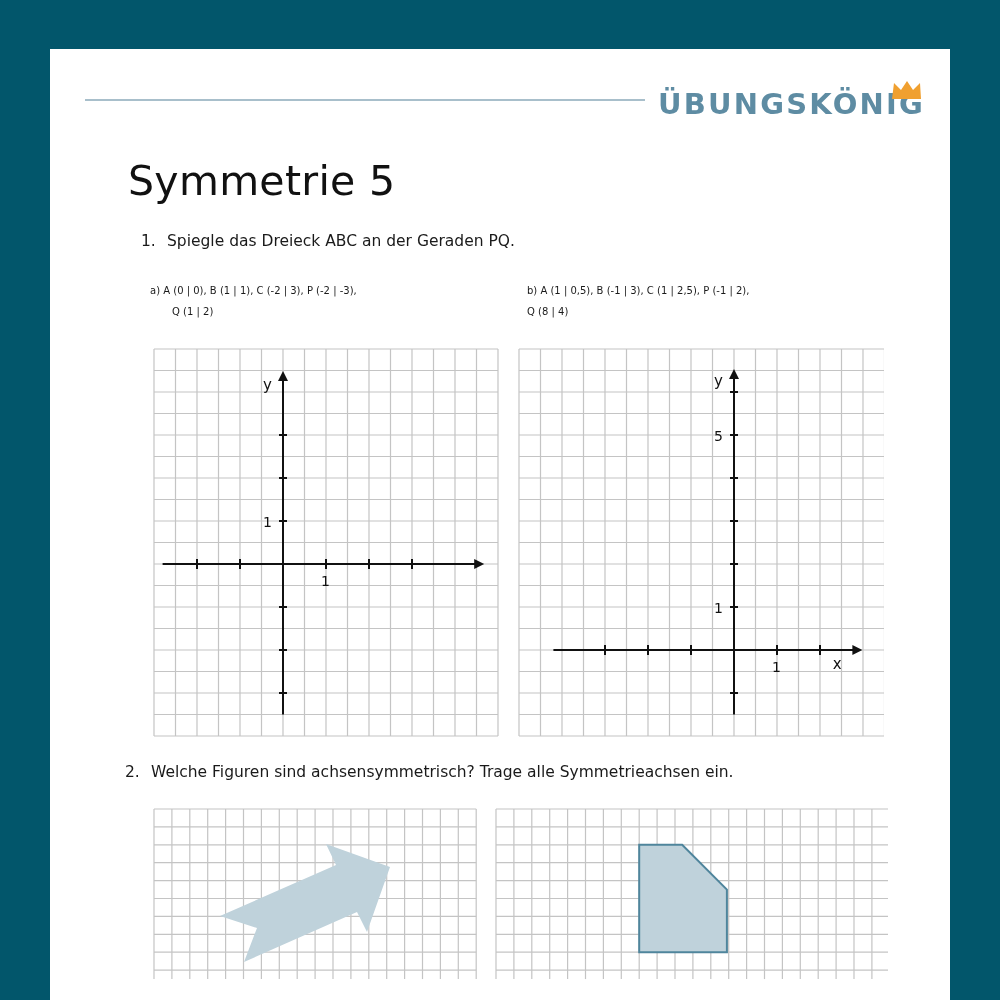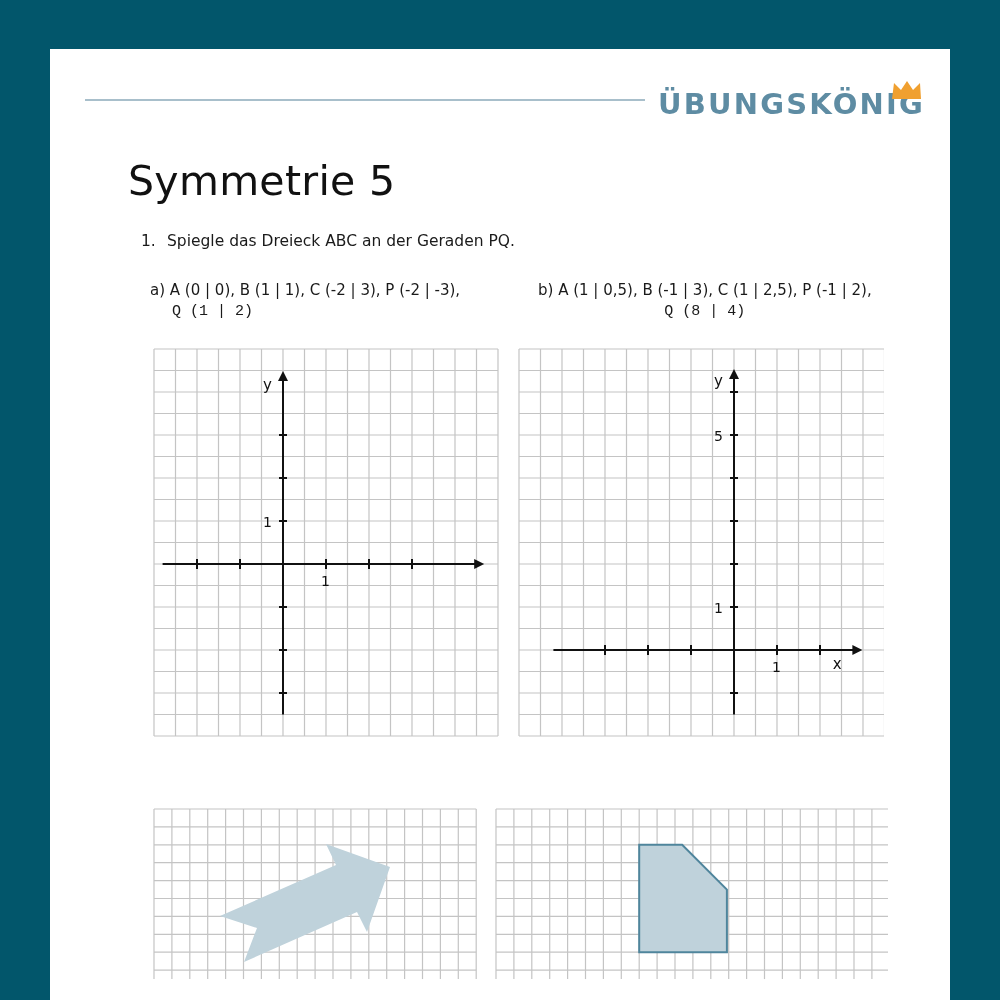--- a/index.html
+++ b/index.html
@@ -20,23 +20,23 @@
   .crown { position:absolute; left:840px; top:30px; }
   .title {
     position:absolute; left:78px; top:108px; font-size:41px; color:#111; font-family:"DejaVu Sans", sans-serif;
     letter-spacing:0.3px;
   }
   .task {
     position:absolute; font-size:15.5px; color:#1a1a1a; font-family:"DejaVu Sans", sans-serif; white-space:nowrap;
   }
   .task .num { display:inline-block; width:26px; }
   .sub {
-    position:absolute; font-size:15px; color:#1a1a1a; line-height:21px; font-family:"DejaVu Sans", sans-serif;
-  }
-  .sub .line2 { display:block; padding-left:22px;font-family:Liberation Mono, monospace; }
+    position:absolute; font-size:10px; color:#1a1a1a; line-height:21px; font-family:"DejaVu Sans", sans-serif;
+  }
+  .sub .line2 { display:block; padding-left:22px; }
   .sub.b .line2 { padding-left:0; }
   svg.grid { position:absolute; }
 </style>
 </head>
 <body>
 
 <div class="page">
   <div class="header-rule"></div>
   <div class="brand">ÜBUNGSKÖNIG</div>
   <svg class="crown" width="34" height="22" viewBox="0 0 34 22">
@@ -48,21 +48,21 @@
   <div class="task" style="left:75px; top:183px;margin-left:16px;">
     <span class="num">1.</span><span>Spiegle das Dreieck ABC an der Geraden PQ.</span>
   </div>
 
   <div class="sub a" style="left:100px; top:231px;">
     <span>a)</span>
     <span>A (0 | 0), B (1 | 1), C (-2 | 3), P (-2 | -3),</span>
     <span class="line2">Q (1 | 2)</span>
   </div>
 
-  <div class="sub b" style="left:488px; top:231px;text-align:center;">
+  <div class="sub b" style="left:477px; top:231px;">
     <span>b)</span>
     <span>A (1 | 0,5), B (-1 | 3), C (1 | 2,5), P (-1 | 2),</span>
     <span class="line2">Q (8 | 4)</span>
   </div>
 
   <svg class="grid" id="gridA" style="left:103px; top:299px;" width="346" height="390" viewBox="0 0 346 390">
       <g stroke="#c4c4c4" stroke-width="1.2" fill="none">
         <line x1="1" y1="1" x2="1" y2="388"></line>
         <line x1="22.5" y1="1" x2="22.5" y2="388"></line>
         <line x1="44" y1="1" x2="44" y2="388"></line>
@@ -181,20 +181,23 @@
       </g>
       <polygon points="344.4,302 334.4,297 334.4,307" fill="#111"></polygon>
       <polygon points="216,20.95 211,30.95 221,30.95" fill="#111"></polygon>
       <text x="196" y="37.55" font-size="15" font-family="DejaVu Sans, sans-serif" fill="#111">y</text>
       <text x="314.75" y="321" font-size="15" font-family="DejaVu Sans, sans-serif" fill="#111">x</text>
       <text x="254" y="324" font-size="14" font-family="DejaVu Sans, sans-serif" fill="#111">1</text>
       <text x="196" y="265" font-size="14" font-family="DejaVu Sans, sans-serif" fill="#111">1</text>
       <text x="196" y="93" font-size="14" font-family="DejaVu Sans, sans-serif" fill="#111">5</text>
     </svg>
 
+  <div class="task" style="left:75px; top:714px;">
+    <span class="num">2.</span><span>Welche Figuren sind achsensymmetrisch? Trage alle Symmetrieachsen ein.</span>
+  </div>
 
   <svg class="grid" id="gridC" style="left:103px; top:759px;" width="326" height="172" viewBox="0 0 326 172">
       <g stroke="#c4c4c4" stroke-width="1.2" fill="none">
         <line x1="1" y1="1" x2="1" y2="171.04999999999998"></line>
         <line x1="18.9" y1="1" x2="18.9" y2="171.04999999999998"></line>
         <line x1="36.8" y1="1" x2="36.8" y2="171.04999999999998"></line>
         <line x1="54.699999999999996" y1="1" x2="54.699999999999996" y2="171.04999999999998"></line>
         <line x1="72.6" y1="1" x2="72.6" y2="171.04999999999998"></line>
         <line x1="90.5" y1="1" x2="90.5" y2="171.04999999999998"></line>
         <line x1="108.39999999999999" y1="1" x2="108.39999999999999" y2="171.04999999999998"></line>

